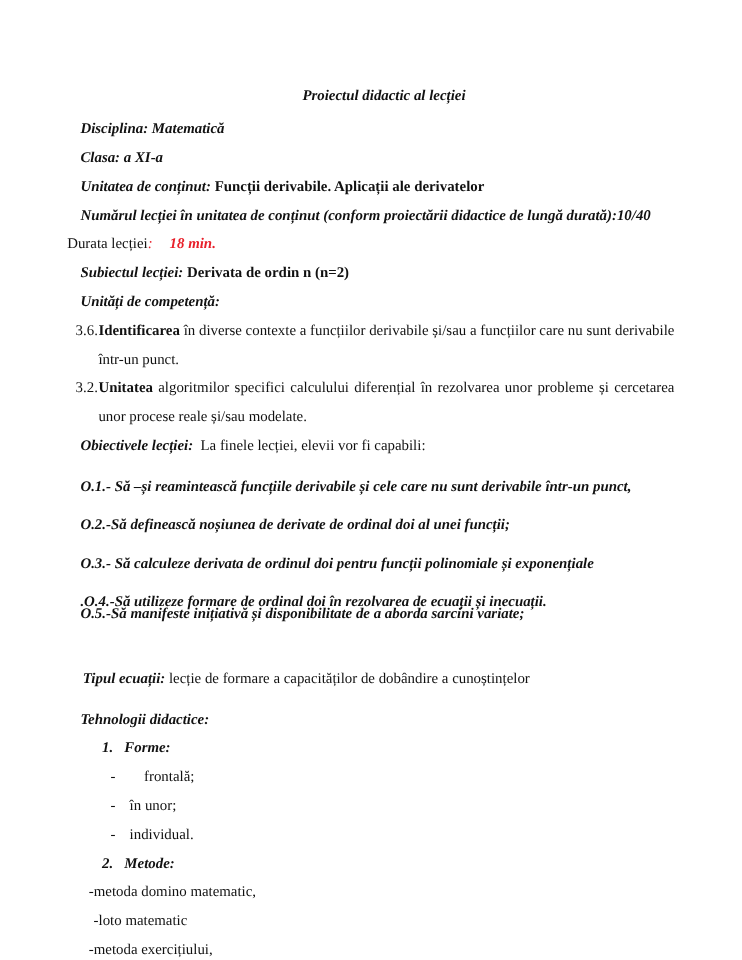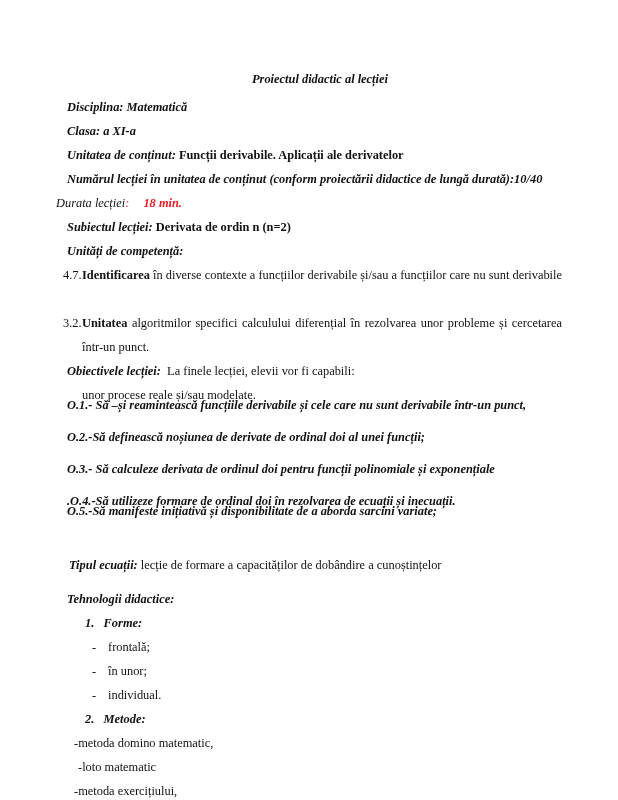--- a/index.html
+++ b/index.html
@@ -7,49 +7,49 @@
       width: 618px; height: 800px; position: relative; overflow: hidden;
       font-family: "Liberation Serif", serif; color: #111111; font-size: 12.4px;
     }
     .line { position: absolute; left: 56px; white-space: nowrap; line-height: 15px; }
     .bi { font-weight: bold; font-style: italic; padding-left: 11px; }
     .b { font-weight: bold; }
     .red { color: #e8202a; }
     .title { position: absolute; left: 0; width: 618px; text-align: center; top: 72px; }
     .justify { position: absolute; left: 82px; width: 480px; text-align: justify; text-align-last: justify; white-space: nowrap; line-height: 15px; }
     .num { position: absolute; left: 63px; line-height: 15px; }
-    .cont { position: absolute; left: 82px; white-space: nowrap; line-height: 15px; margin-top: 48px; }
+    .cont { position: absolute; left: 82px; white-space: nowrap; line-height: 15px; }
   </style>
 </head>
 <body>
 
 <div>
   <div class="title bi">Proiectul didactic al lecției</div>
 
   <div class="line bi" style="top:100px">Disciplina: Matematică</div>
   <div class="line bi" style="top:124px">Clasa: a XI-a</div>
 
   <div class="line" style="top:148px">
     <span class="bi">Unitatea de conținut:</span><span class="b"> Funcții derivabile. Aplicații ale derivatelor</span>
   </div>
 
   <div class="line bi" style="top:172px">Numărul lecției în unitatea de conținut (conform proiectării didactice de lungă durată):10/40</div>
 
   <div class="line" style="top:196px">
-    <span style="font-style:italic">Durata lecției</span><span class="red" style="font-style:italic">: </span><span class="bi red">18 min.</span>
+    <span style="">Durata lecției</span><span class="red" style="font-style:italic">: </span><span class="bi red">18 min.</span>
   </div>
 
   <div class="line" style="top:220px">
     <span class="bi">Subiectul lecției:</span><span class="b"> Derivata de ordin n (n=2)</span>
   </div>
 
   <div class="line bi" style="top:244px">Unități de competență:</div>
 
   <div>
-    <div class="num" style="top:268px">4.7.</div>
+    <div class="num" style="top:268px">3.6.</div>
     <div class="justify" style="top:268px">
       <span class="b">Identificarea</span><span> în diverse contexte a funcțiilor derivabile și/sau a funcțiilor care nu sunt derivabile</span>
     </div>
     <div class="cont" style="top:292px">într-un punct.</div>
   </div>
 
   <div>
     <div class="num" style="top:316px">3.2.</div>
     <div class="justify" style="top:316px">
       <span class="b">Unitatea</span><span> algoritmilor specifici calculului diferențial în rezolvarea unor probleme și cercetarea</span>
@@ -71,21 +71,21 @@
     <span class="bi">Tipul ecuații:</span><span> lecție de formare a capacităților de dobândire a cunoștințelor</span>
   </div>
 
   <div class="line bi" style="top:592px">Tehnologii didactice:</div>
 
   <div class="line bi" style="top:616px; left:74px">
     <span>1.</span>&nbsp;&nbsp;&nbsp;<span>Forme:</span>
   </div>
 
   <div class="line" style="top:640px; left:92px"><span>-</span></div>
-  <div class="line" style="top:640px; left:108px">frontală;</div>
+  <div class="line" style="top:640px; left:120px">frontală;</div>
   <div class="line" style="top:664px; left:92px"><span>-</span></div>
   <div class="line" style="top:664px; left:108px">în unor;</div>
   <div class="line" style="top:688px; left:92px"><span>-</span></div>
   <div class="line" style="top:688px; left:108px">individual.</div>
 
   <div class="line bi" style="top:712px; left:74px">
     <span>2.</span>&nbsp;&nbsp;&nbsp;<span>Metode:</span>
   </div>
 
   <div class="line" style="top:736px; left:74px">-metoda domino matematic,</div>

